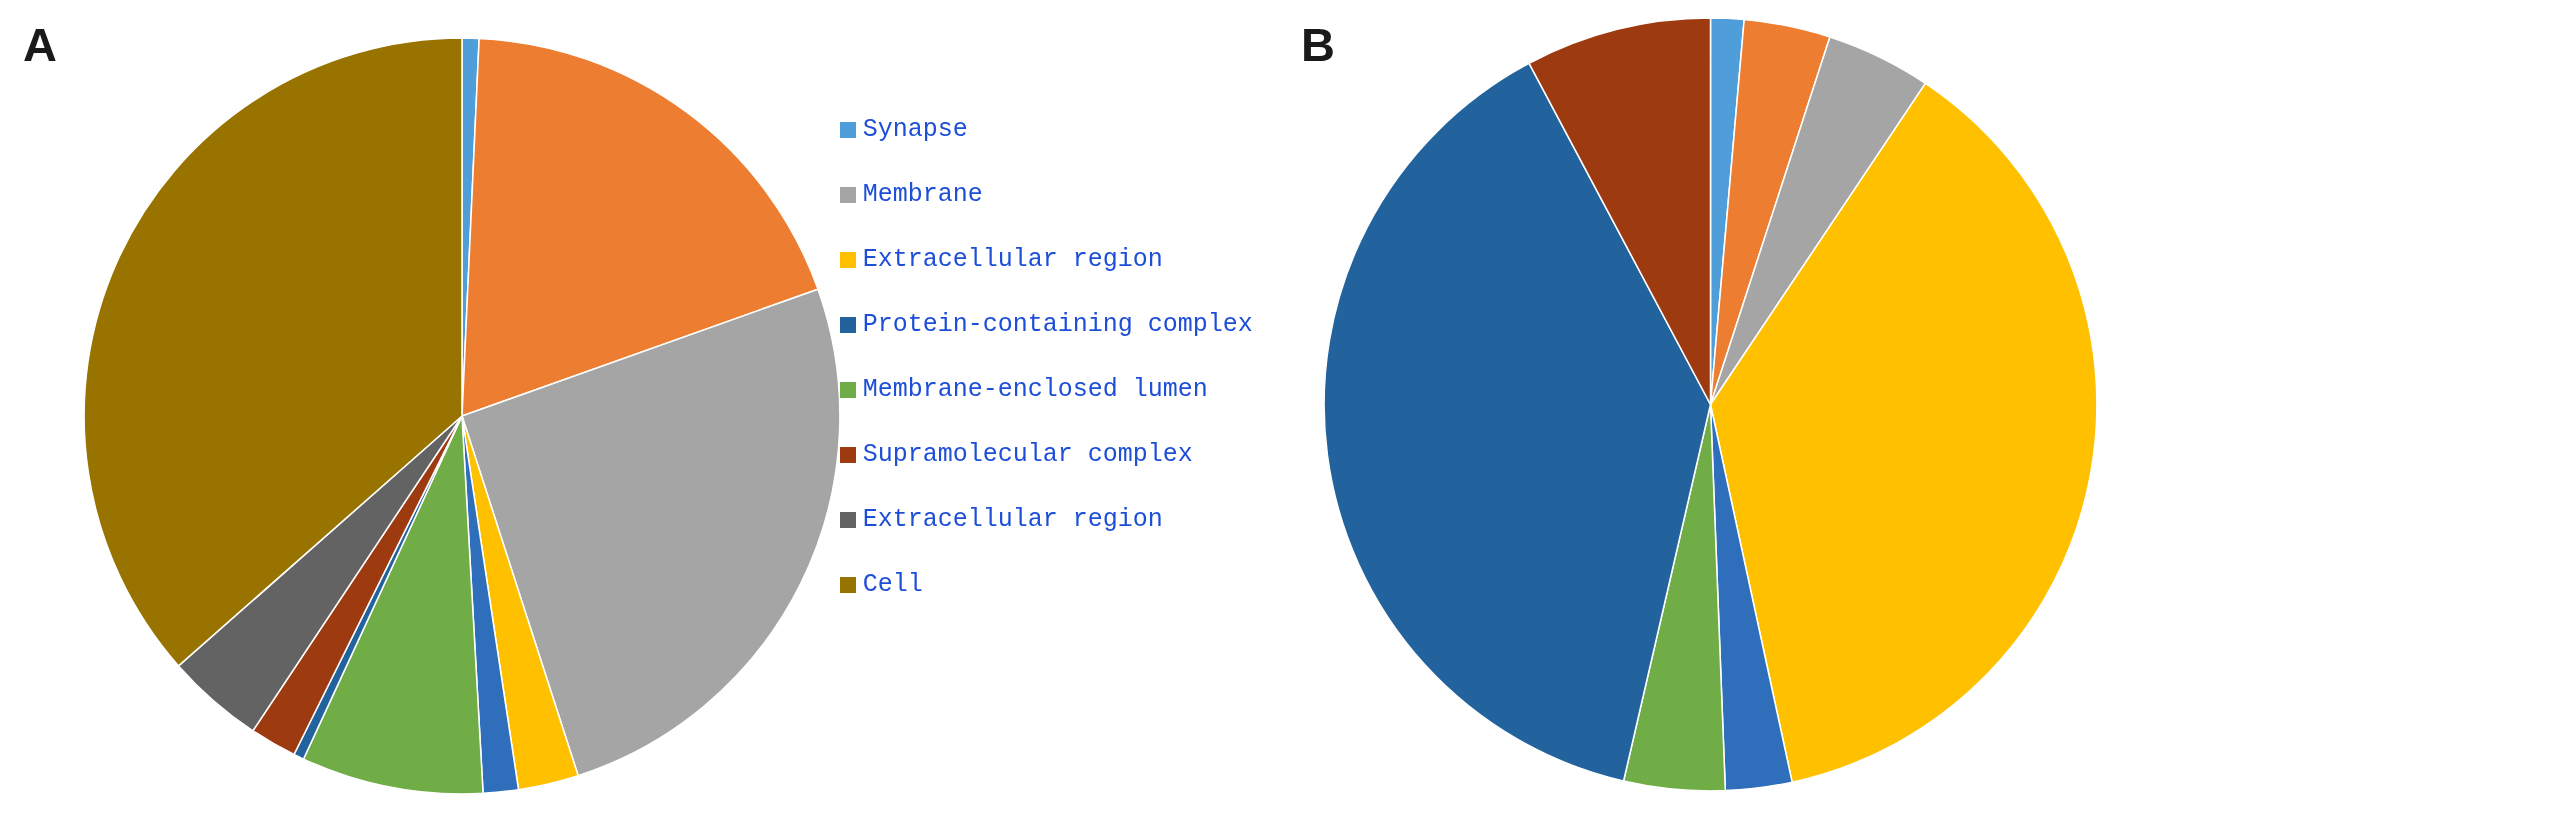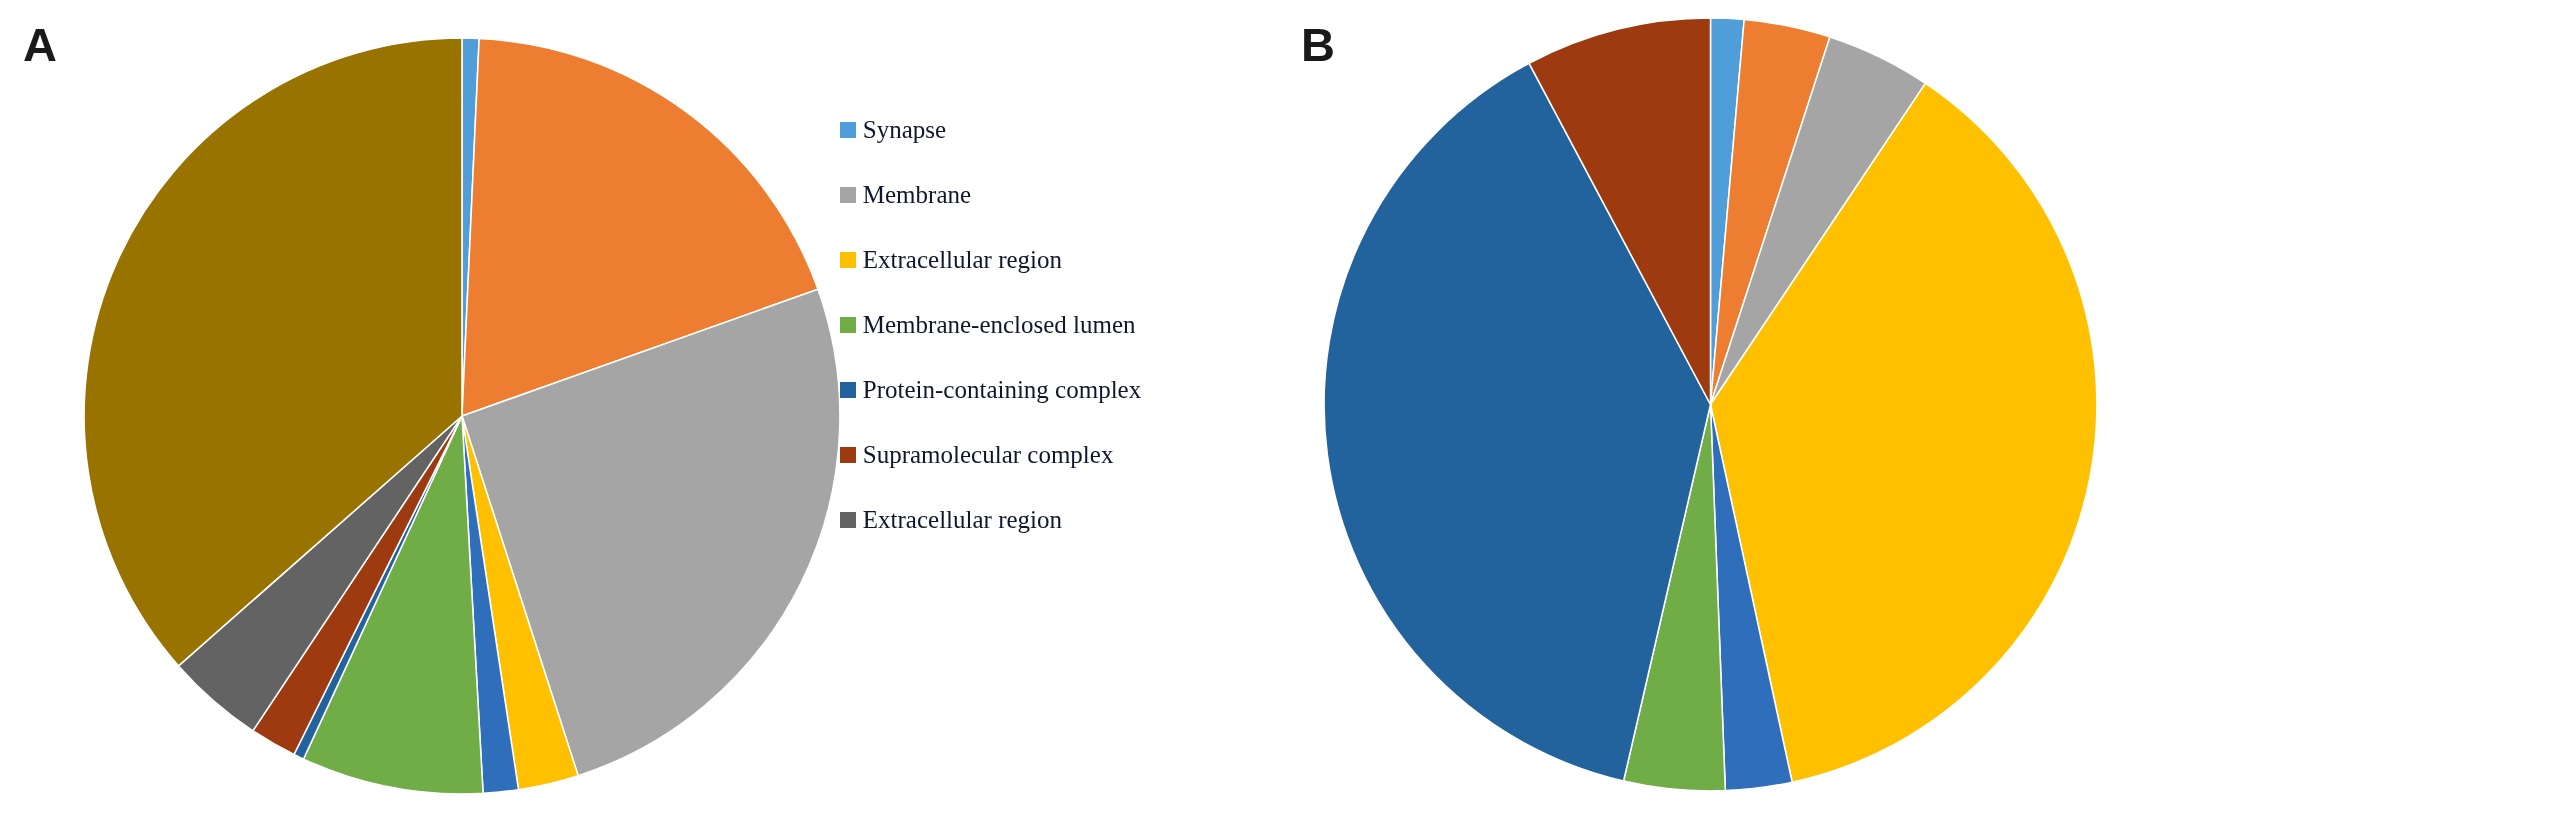--- a/index.html
+++ b/index.html
@@ -55,23 +55,23 @@
     align-items: center;
     white-space: nowrap;
   }
   .legend-swatch {
     width: 16px;
     height: 16px;
     flex: 0 0 16px;
     margin-right: 6.8px;
   }
   .legend-label {
-    font-family: Liberation Serif, serif;
+    font-family: Liberation Mono, monospace;
     font-size: 25px;
-    color: #0f172a;
+    color: #1d4ed8;
     line-height: 1;
   }
   #legend-a { left: 840px; top: 97px; }
   #legend-a .legend-item { height: 65px; }
 </style>
 </head>
 <body>
 
 <div id="figure">
 
@@ -100,34 +100,38 @@
         </div>
         <div class="legend-item">
           <span class="legend-swatch" style="background: rgb(165, 165, 165);"></span>
           <span class="legend-label">Membrane</span>
         </div>
         <div class="legend-item">
           <span class="legend-swatch" style="background: rgb(255, 192, 0);"></span>
           <span class="legend-label">Extracellular region</span>
         </div>
         <div class="legend-item">
+          <span class="legend-swatch" style="background: rgb(34, 99, 158);"></span>
+          <span class="legend-label">Protein-containing complex</span>
+        </div>
+        <div class="legend-item">
           <span class="legend-swatch" style="background: rgb(112, 173, 71);"></span>
           <span class="legend-label">Membrane-enclosed lumen</span>
-        </div>
-        <div class="legend-item">
-          <span class="legend-swatch" style="background: rgb(34, 99, 158);"></span>
-          <span class="legend-label">Protein-containing complex</span>
         </div>
         <div class="legend-item">
           <span class="legend-swatch" style="background: rgb(158, 58, 16);"></span>
           <span class="legend-label">Supramolecular complex</span>
         </div>
         <div class="legend-item">
           <span class="legend-swatch" style="background: rgb(99, 99, 99);"></span>
           <span class="legend-label">Extracellular region</span>
+        </div>
+        <div class="legend-item">
+          <span class="legend-swatch" style="background: rgb(153, 115, 0);"></span>
+          <span class="legend-label">Cell</span>
         </div>
       </div>
   </div>
 
   <div class="panel" id="panel-b">
     <div class="panel-letter">B</div>
 
     <div class="pie-wrap" id="pie-b-wrap" style="left: 40px; top: 12px;">
       <svg id="pie-b-svg" width="785" height="785" viewBox="0 0 1032 1032">
           <path d="M 516 516 L 516.00 8.00 A 508 508 0 0 1 560.28 9.93 Z" fill="#4f9ed9" stroke="#ffffff" stroke-width="2"></path>

